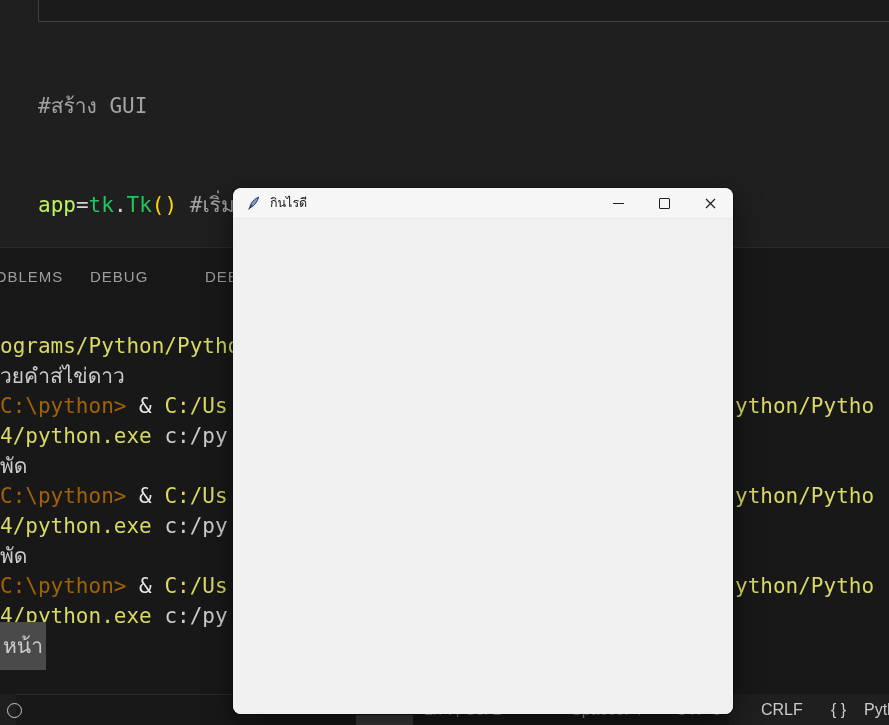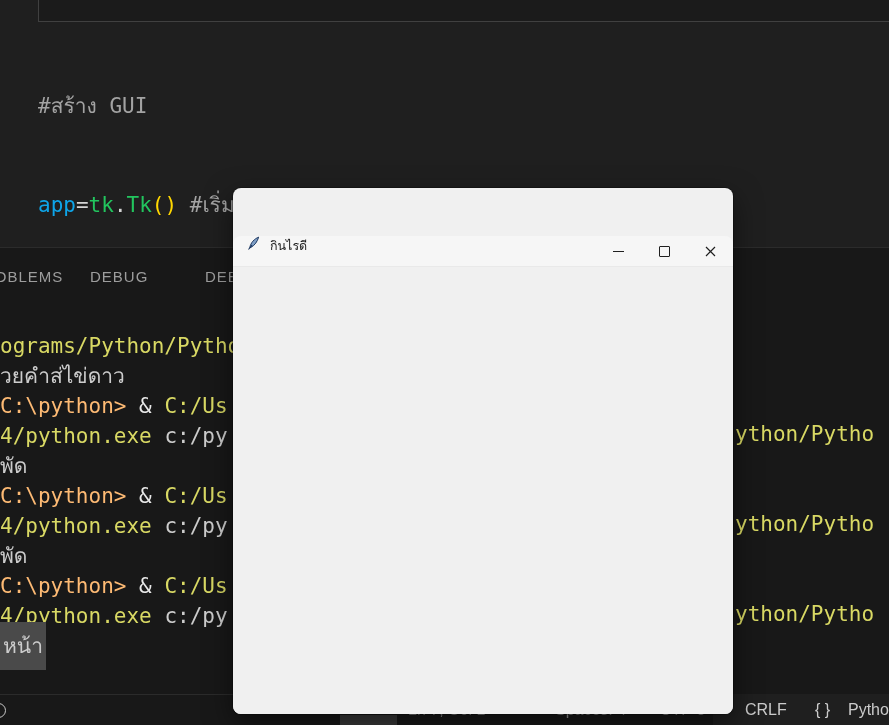--- a/index.html
+++ b/index.html
@@ -3,47 +3,47 @@
 <meta charset="utf-8">
 <style>
   html,body{margin:0;padding:0;background:#1f1f1f;}
   .stage{position:relative;width:889px;height:725px;overflow:hidden;background:#1f1f1f;
          font-family:"DejaVu Sans Mono",monospace;}
   
   .top-box{position:absolute;left:38px;top:0;width:851px;height:22px;background:#1b1b1b;
            border-left:1px solid #404040;border-bottom:1px solid #404040;box-sizing:border-box;}
   .code{position:absolute;left:38px;top:24px;width:860px;font-size:21px;line-height:33px;
         white-space:pre;}
-  .tok-var{color:#0ea5e9}.tok-op{color:#d4d4d4}.tok-class{color:#22c55e}
+  .tok-var{color:#bef264}.tok-op{color:#d4d4d4}.tok-class{color:#22c55e}
   .tok-func{color:#DCDCAA}.tok-br{color:#FFD700}.tok-str{color:#CE9178}.tok-com{color:#a3a3a3}
   
   .panel{position:absolute;left:0;top:247px;width:889px;height:447px;background:#181818;
          border-top:1px solid #2b2b2b;box-sizing:border-box;}
   .ptab{position:absolute;top:20px;height:20px;color:#9d9d9d;font-family:"Liberation Sans",sans-serif;
         font-size:15px;letter-spacing:1px;white-space:nowrap;cursor:pointer;}
   .term{position:absolute;left:0;top:83px;width:889px;font-size:21px;line-height:30px;}
   .trow{position:relative;width:100%;height:30px;white-space:pre;}
-  .t-dim{color:#fdba74}.t-white{color:#e8e8e8}.t-yel{color:#d9d964}.t-fg{color:#cccccc}
+  .t-dim{color:#a16207}.t-white{color:#e8e8e8}.t-yel{color:#d9d964}.t-fg{color:#cccccc}
   .t-hl{background:#4a4a4a;padding:12px 3px;}
-  .t-right{position:absolute;left:735px;top:0;margin-top:28px;}
+  .t-right{position:absolute;left:735px;top:0;}
   
-  .statusbar{position:absolute;left:0;top:694px;width:713px;height:31px;background:#181818;
+  .statusbar{position:absolute;left:16px;top:694px;width:713px;height:31px;background:#181818;
              border-top:1px solid #2b2b2b;box-sizing:border-box;z-index:5;
              font-family:"Liberation Sans",sans-serif;color:#cbcbcb;font-size:16px;}
   .sb-item{position:absolute;top:6px;white-space:nowrap;cursor:pointer;}
   .sb-dim{color:#9a9a9a;}
   .sb-ring{position:absolute;left:-9px;top:8px;width:13px;height:13px;border:1.5px solid #c8c8c8;
            border-radius:50%;}
   .sb-frag{position:absolute;left:340px;top:20px;width:57px;height:11px;background:#3a3a3a;}
   
   .tkwin{position:absolute;left:233px;top:188px;width:500px;height:526px;z-index:10;
          border-radius:8px;background:#f0f0f0;box-shadow:0 10px 28px rgba(0,0,0,.5),0 0 0 1px rgba(0,0,0,.25);
          overflow:hidden;}
   .tkbar{height:30px;background:#f6f6f6;border-bottom:1px solid #e9e9e9;display:flex;
-         border-radius:8px 8px 0 0;margin-top:48px;}
+         align-items:center;border-radius:8px 8px 0 0;}
   .tkicon{margin-left:13px;width:15px;height:15px;flex:0 0 auto;}
   .tktitle{margin-left:9px;font-family:"Liberation Sans",sans-serif;font-size:12.5px;color:#1a1a1a;
            flex:1 1 auto;white-space:nowrap;}
   .tkbtn{width:46px;height:30px;display:flex;align-items:center;justify-content:center;
          flex:0 0 auto;cursor:pointer;}
   .g-min{width:11px;height:0;border-top:1.4px solid #1f1f1f;}
   .g-max{width:9px;height:9px;border:1.1px solid #1f1f1f;border-radius:1px;}
   .tkclient{height:496px;background:#f0f0f0;}
 </style>
 </head>

